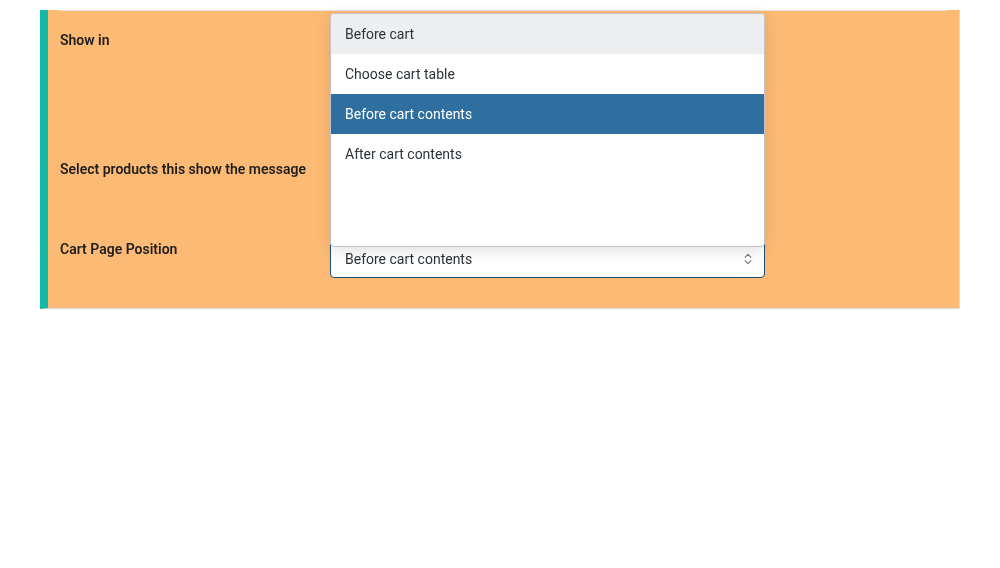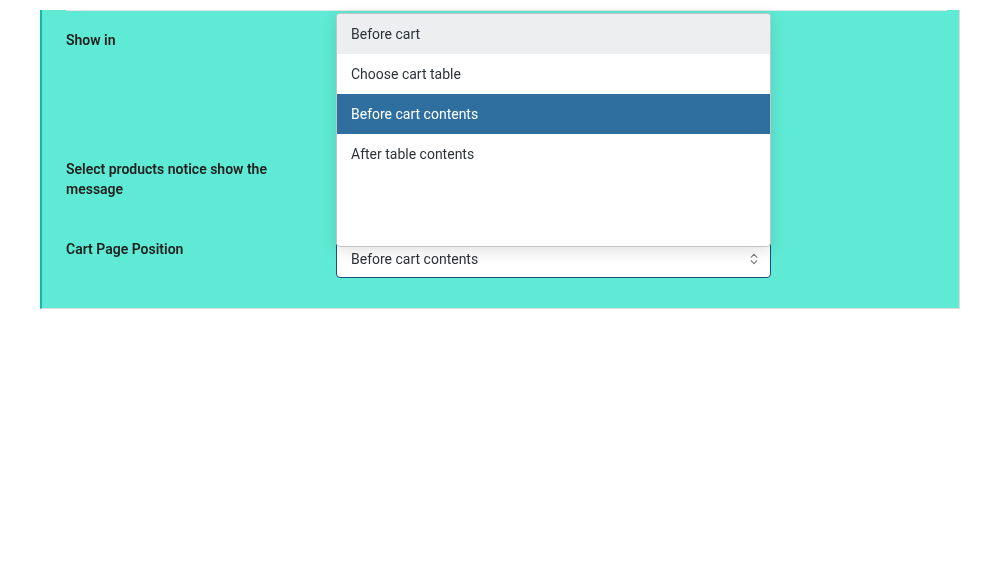--- a/index.html
+++ b/index.html
@@ -1,17 +1,17 @@
 <!DOCTYPE html>
 <html><head>
   <meta charset="utf-8">
   <style>
     *{box-sizing:border-box;margin:0;padding:0}
     body{font-family:-apple-system,BlinkMacSystemFont,"Segoe UI",Roboto,sans-serif;font-size:14px;color:#1e1e1e;background:#fff;padding:0}
-    .panel{margin:0 40px;border:1px solid #dcdcde;border-top:none;background:#5eead4;padding:0 0 30px 12px;border-left:2px solid #14b8a6}
+    .panel{margin:0 40px;border:1px solid #dcdcde;border-top:none;background:#fdba74;padding:0 0 30px 0;border-left:8px solid #14b8a6}
     .hr{height:1px;background:#e5e5e5;margin:10px 12px 0 12px}
     .row{display:flex;padding:20px 12px 0 12px;align-items:flex-start}
     .label-col{width:270px;padding-right:20px}
     .label-col label{font-weight:600;font-size:14px;line-height:1.4;color:#1e1e1e}
     .field-col{flex:1;max-width:435px;position:relative}
     .token-field{border:1px solid #8c8f94;border-radius:4px;padding:8px 8px 34px 8px;display:flex;flex-wrap:wrap;gap:6px;min-height:84px}
     .token{background:#dcdcde;border-radius:13px;padding:3px 5px 3px 11px;display:inline-flex;align-items:flex-end;font-size:13px;color:#2c3338}
     .token .remove{margin-left:7px;width:16px;height:16px;border-radius:50%;background:#949494;color:#fff;display:inline-flex;align-items:center;justify-content:center;font-size:11px;line-height:1;cursor:pointer}
     .help-text{font-style:italic;color:#646970;font-size:13px;margin-top:10px}
     .select-wrap{position:relative}
@@ -44,21 +44,21 @@
               </svg>
           </span>
         </span>
       </div>
       <p class="help-text">Choose the woocommerce pages on which you want this notice to be active.</p>
     </div>
   </div>
 
   <div class="row">
     <div class="label-col">
-      <label>Select products notice show the message</label>
+      <label>Select products this show the message</label>
     </div>
     <div class="field-col" style="height:60px">
       
     </div>
   </div>
 
 
   <div class="row">
     <div class="label-col">
       <label>Cart Page Position</label>
@@ -74,19 +74,19 @@
             <svg viewBox="0 0 10 6">
                 <path d="M1 1 L5 5 L9 1" stroke="#787c82" stroke-width="1.4" fill="none"></path>
               </svg>
           </span>
         </div>
 
         <div class="dropdown" id="dropdown" style="top:-227px;height:234px">
             <div class="opt highlight">Before cart</div>
             <div class="opt">Choose cart table</div>
             <div class="opt selected">Before cart contents</div>
-            <div class="opt">After table contents</div>
+            <div class="opt">After cart contents</div>
           </div>
       </div>
     </div>
   </div>
 
 </div>
 
 </body></html>

